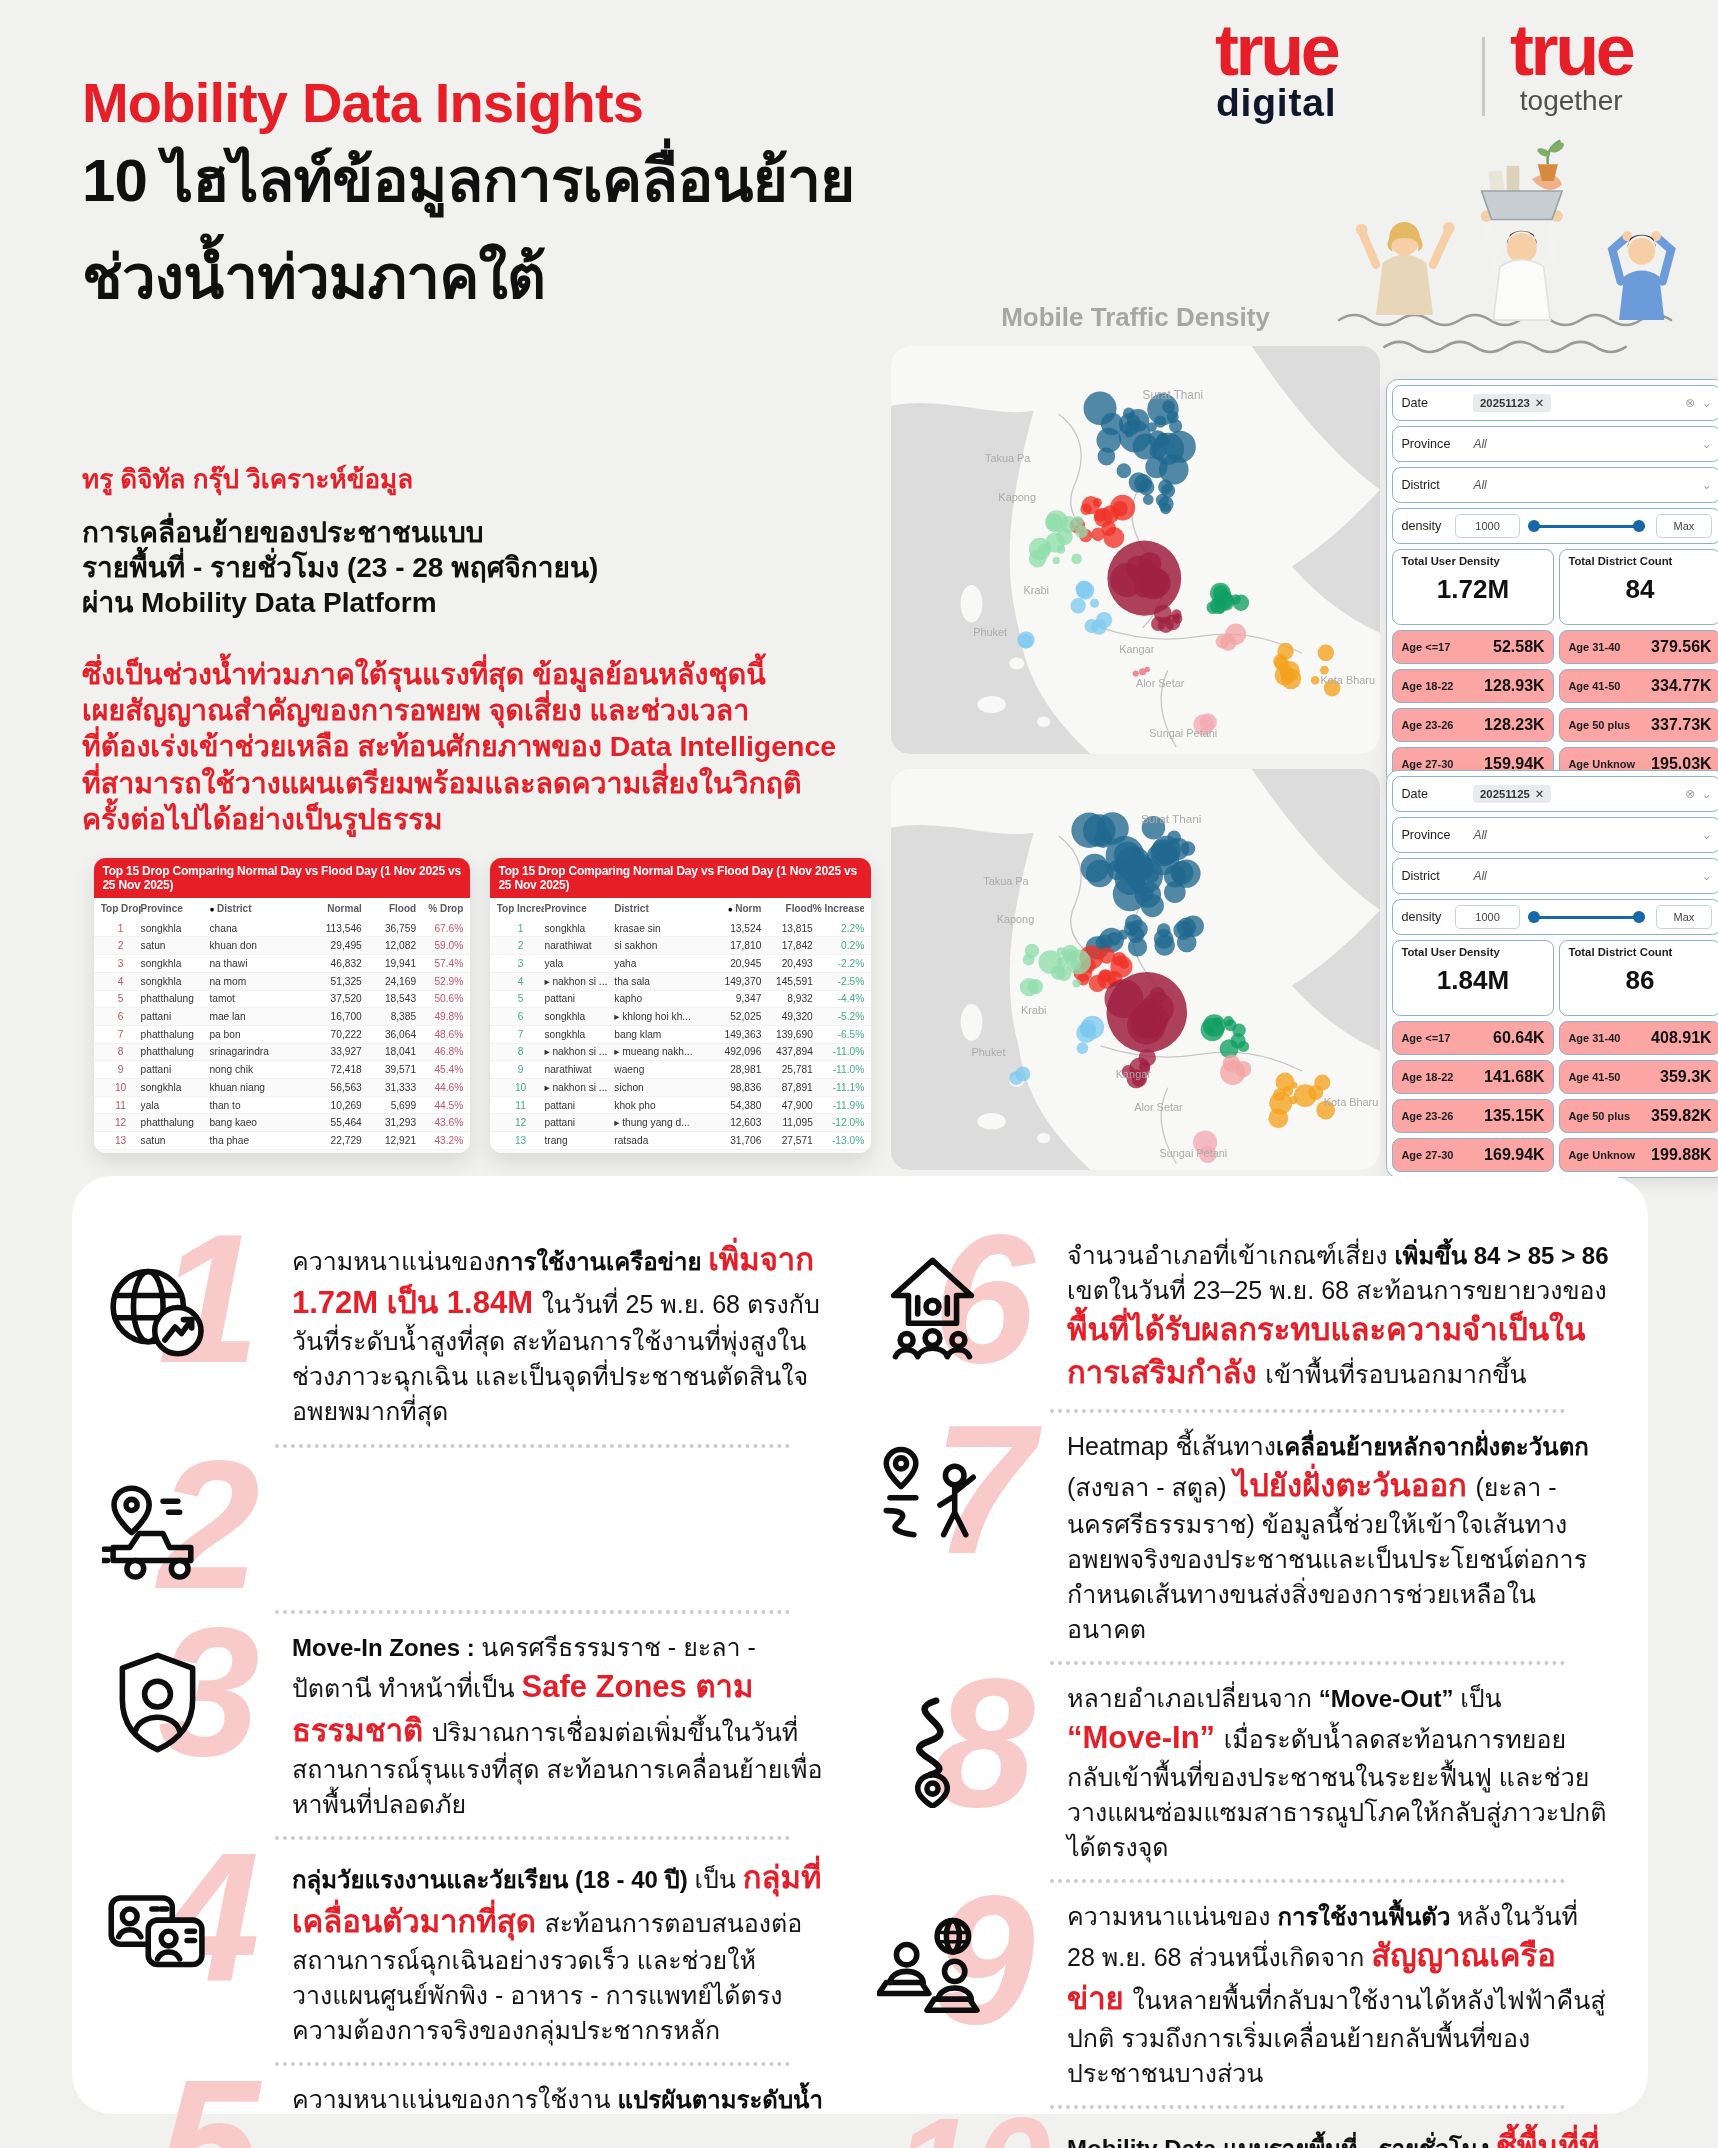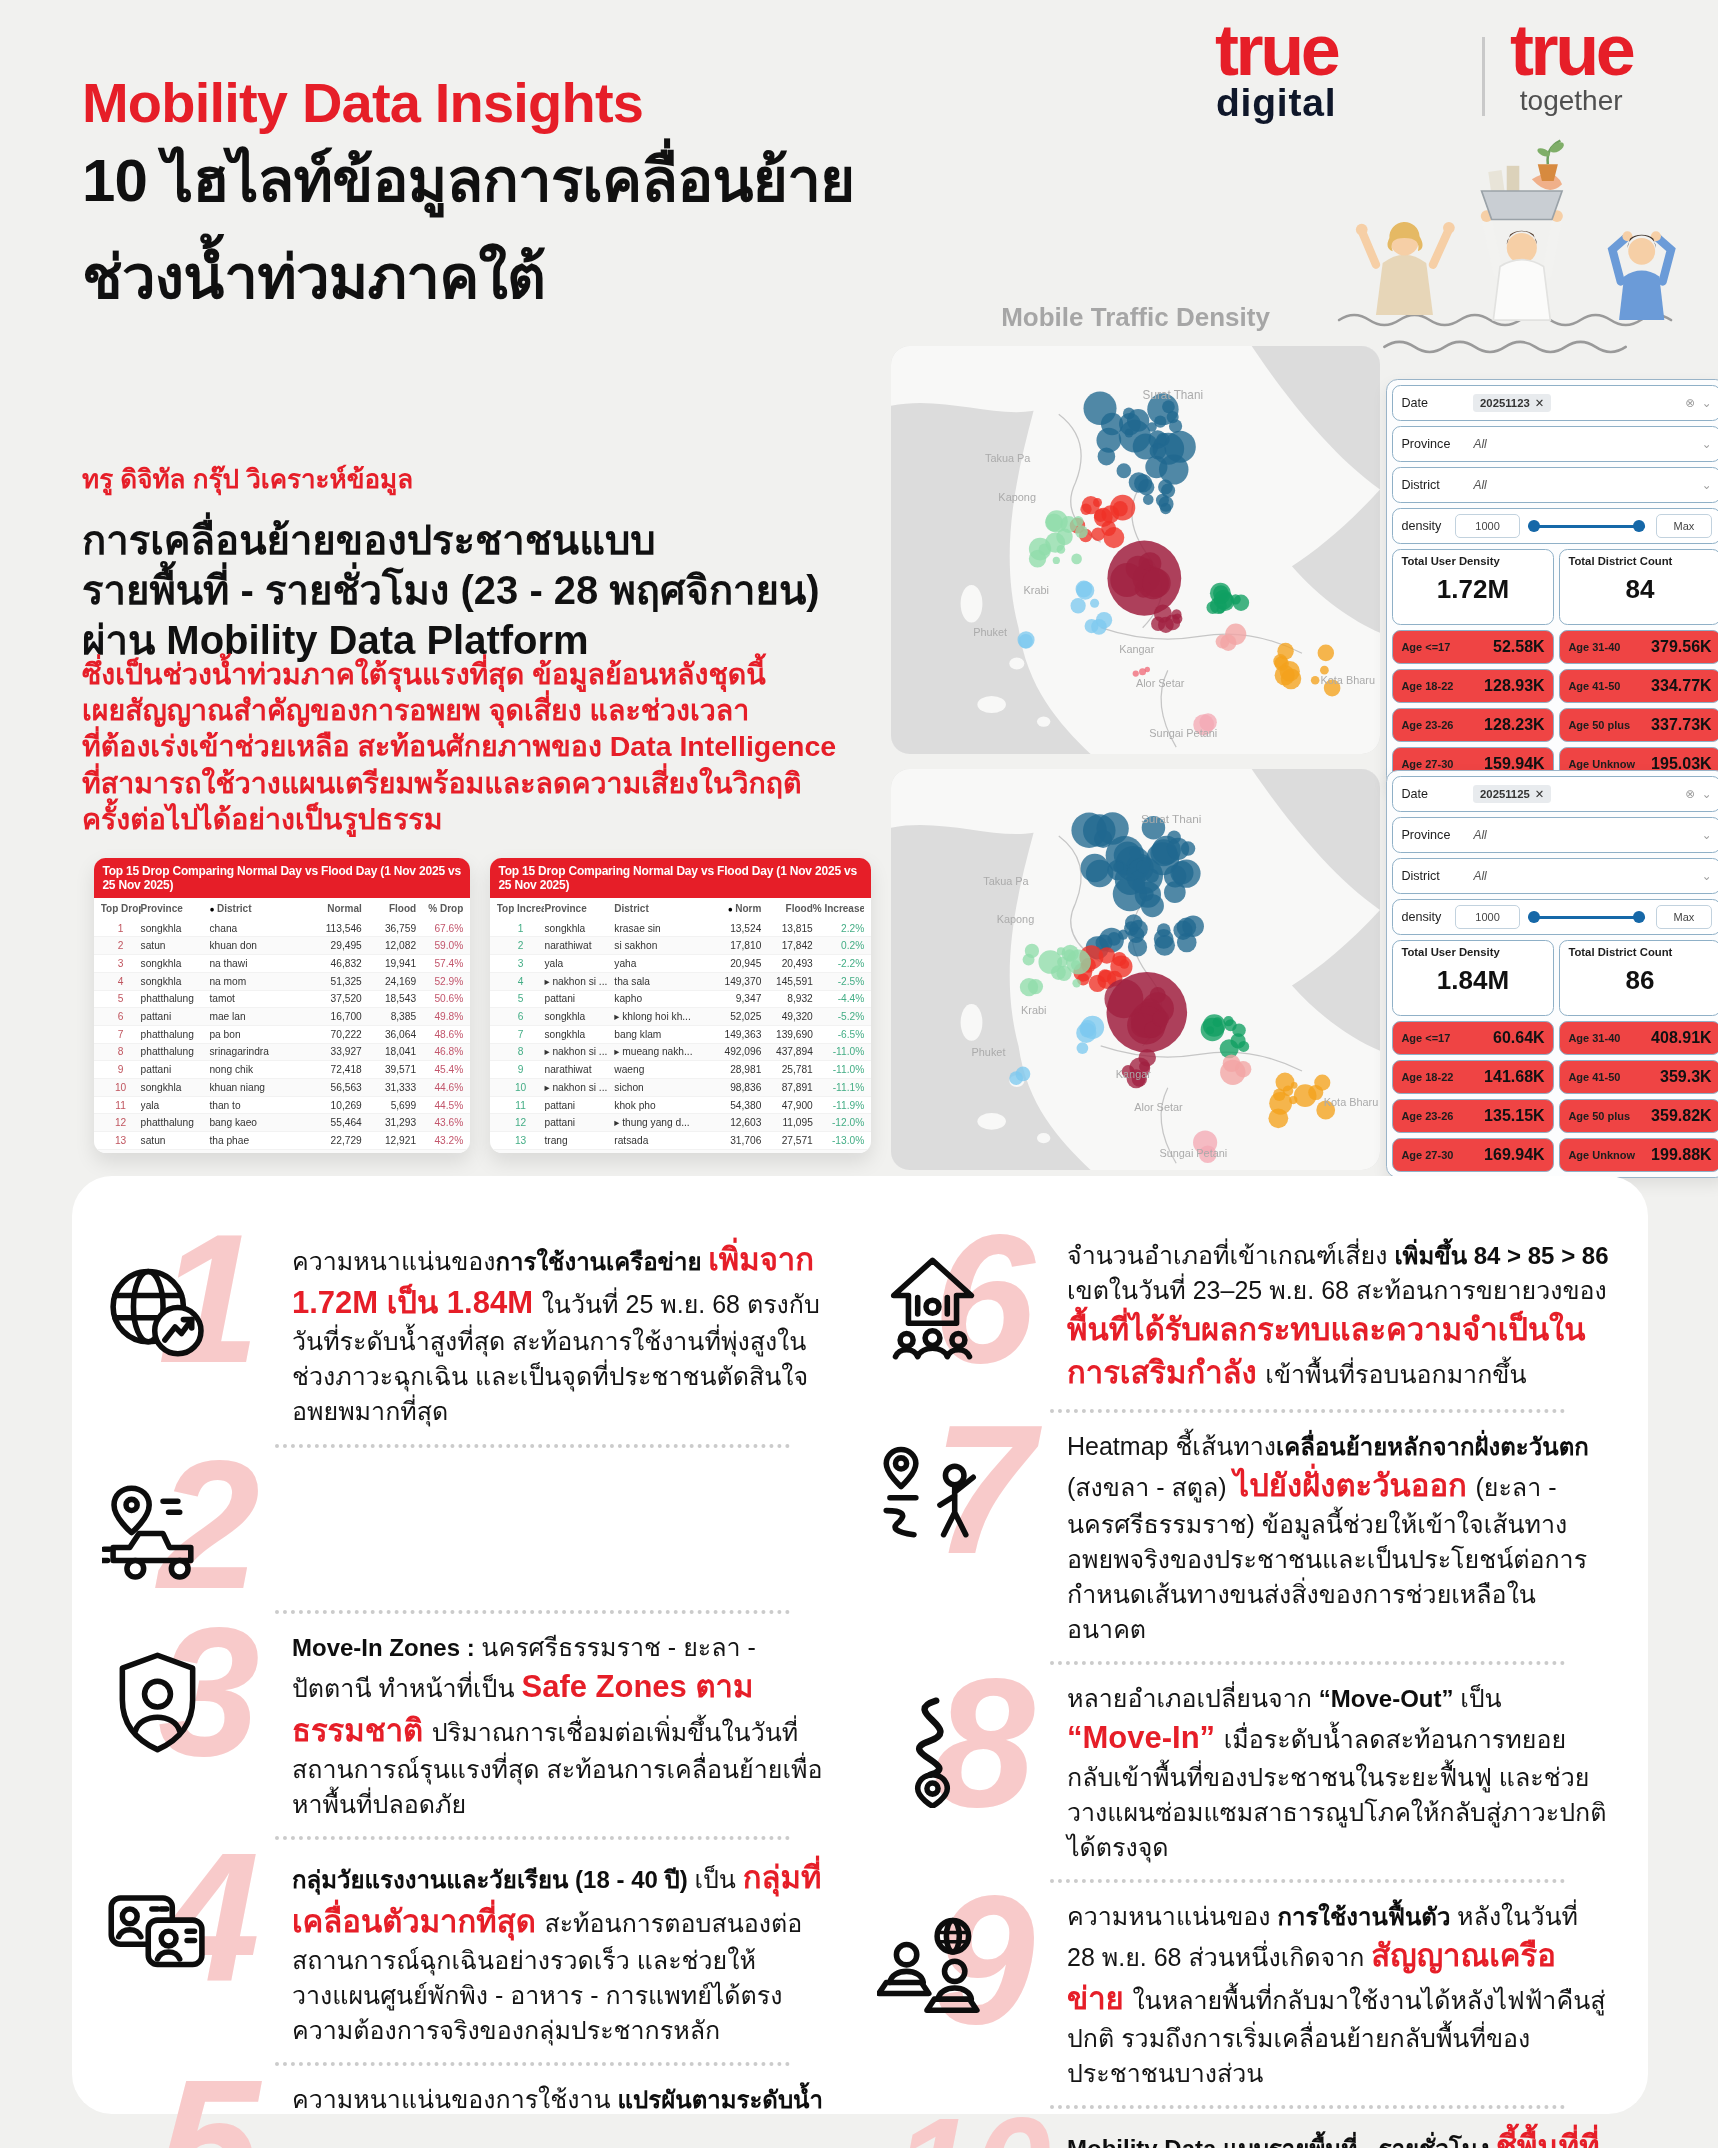--- a/index.html
+++ b/index.html
@@ -20,21 +20,21 @@
 
   #logo1{left:1215px;top:22px;text-align:center;line-height:1;}
   #logo2{left:1510px;top:22px;text-align:center;line-height:1;}
   .logo-true{font-size:72px;font-weight:800;color:var(--red);letter-spacing:-3.4px;line-height:.78;}
   .logo-digital{font-size:39px;font-weight:700;color:#0f172a;letter-spacing:0.8px;margin-top:5px;}
   .logo-together{font-size:28px;font-weight:400;color:#4f4f4f;margin-top:8.4px;letter-spacing:0;}
   #logo-divider{left:1482px;top:37px;width:2.5px;height:79px;background:#c9c9c9;}
 
   
   #intro-red-heading{left:82px;top:458px;font-size:26px;font-weight:800;color:var(--red);}
-  #intro-black{left:82px;top:515px;font-size:40px;font-weight:800;color:#111;line-height:1.25;}
+  #intro-black{left:82px;top:515px;font-size:28px;font-weight:800;color:#111;line-height:1.25;}
   #intro-para{left:82px;top:656px;font-size:28.5px;font-weight:600;color:var(--red);line-height:1.27;}
 
   
   #map-label{left:891px;top:302px;width:489px;text-align:center;font-size:26px;font-weight:800;color:#a6a6a6;}
   .map-panel{border-radius:18.5px;overflow:hidden;background:#dcdcdc;}
   #map1{left:891px;top:346px;width:489px;height:408px;}
   #map2{left:891px;top:769px;width:489px;height:401px;}
   .map-panel svg{display:block;width:100%;height:100%;}
 
   
@@ -52,21 +52,21 @@
   .mini-box{border:1.3px solid #c2d2de;border-radius:5px;height:22px;display:flex;align-items:center;
             justify-content:center;font-size:11px;color:#444;padding:0 6.7px;}
   .slider{flex:1;display:flex;align-items:center;margin:0 6.7px;position:relative;height:11.7px;}
   .slider .line{position:absolute;left:5px;right:5px;top:5px;height:2.5px;background:#1668a8;border-radius:1.7px;}
   .slider .knob{position:absolute;top:0;width:11.7px;height:11.7px;border-radius:50%;background:#1668a8;}
   .cards2{display:grid;grid-template-columns:1fr 1fr;gap:5px;margin-bottom:5px;}
   .bigcard{border:1.7px solid var(--panel-border);border-radius:8.4px;background:#fff;height:64px;padding:5px 8.4px;}
   .bigcard .lbl{font-size:11.3px;font-weight:700;color:#1d1d1d;}
   .bigcard .val{text-align:center;font-size:26px;font-weight:600;color:#111;margin-top:6.7px;}
   .ages{display:grid;grid-template-columns:1fr 1fr;gap:5px;}
-  .agebox{border:1.7px solid var(--panel-border);border-radius:8.4px;background:#ef4444;height:32px;display:flex;
+  .agebox{border:1.7px solid var(--panel-border);border-radius:8.4px;background:#fca5a5;height:32px;display:flex;
           align-items:center;justify-content:space-between;padding:0 8.4px;}
   .agebox .lbl{font-size:11px;font-weight:700;color:#1d1d1d;}
   .agebox .val{font-size:16px;font-weight:600;color:#111;}
 
   
   .tblwrap{background:#fff;border-radius:11.7px;box-shadow:0 8.4px 20px rgba(0,0,0,.10);overflow:hidden;margin-top:16px;}
   #table1{left:94px;top:842px;width:376px;height:295px;}
   #table2{left:490px;top:842px;width:381px;height:295px;}
   .tbl-title{background:var(--red);color:#fff;font-size:12px;font-weight:700;padding:5.9px 8.4px;letter-spacing:-0.2px;}
   .trow{display:grid;padding:0 6.7px;align-items:center;}

